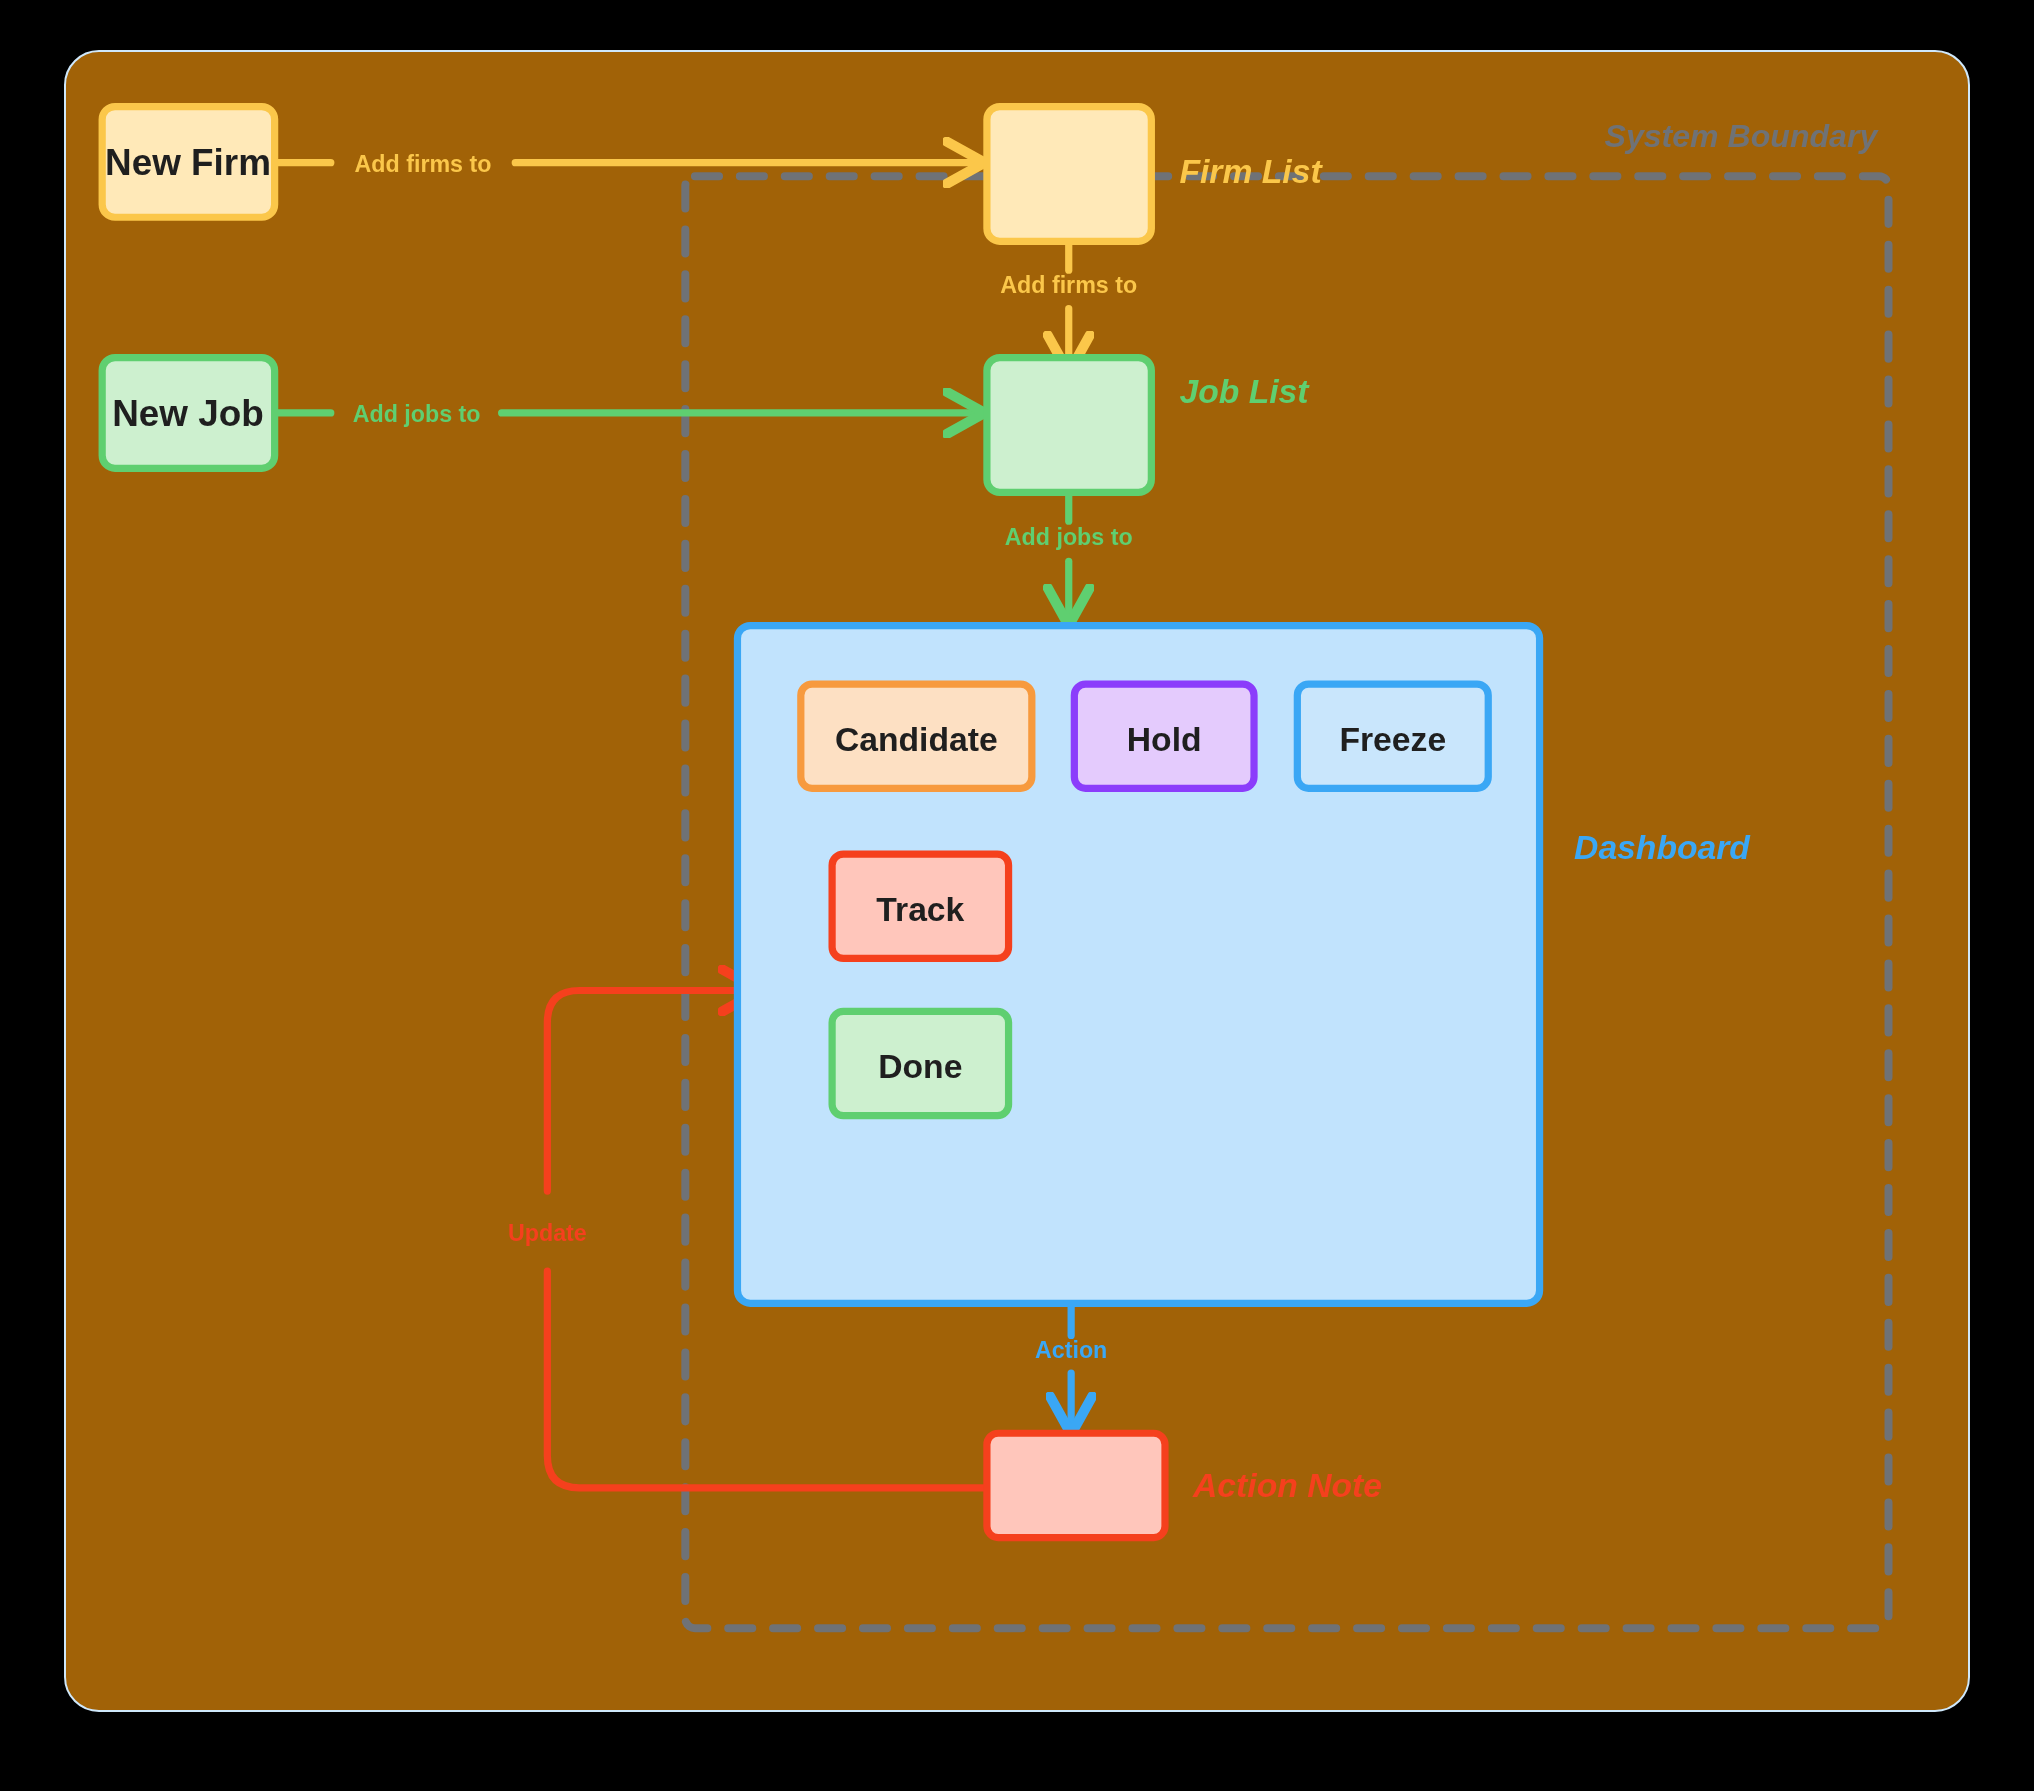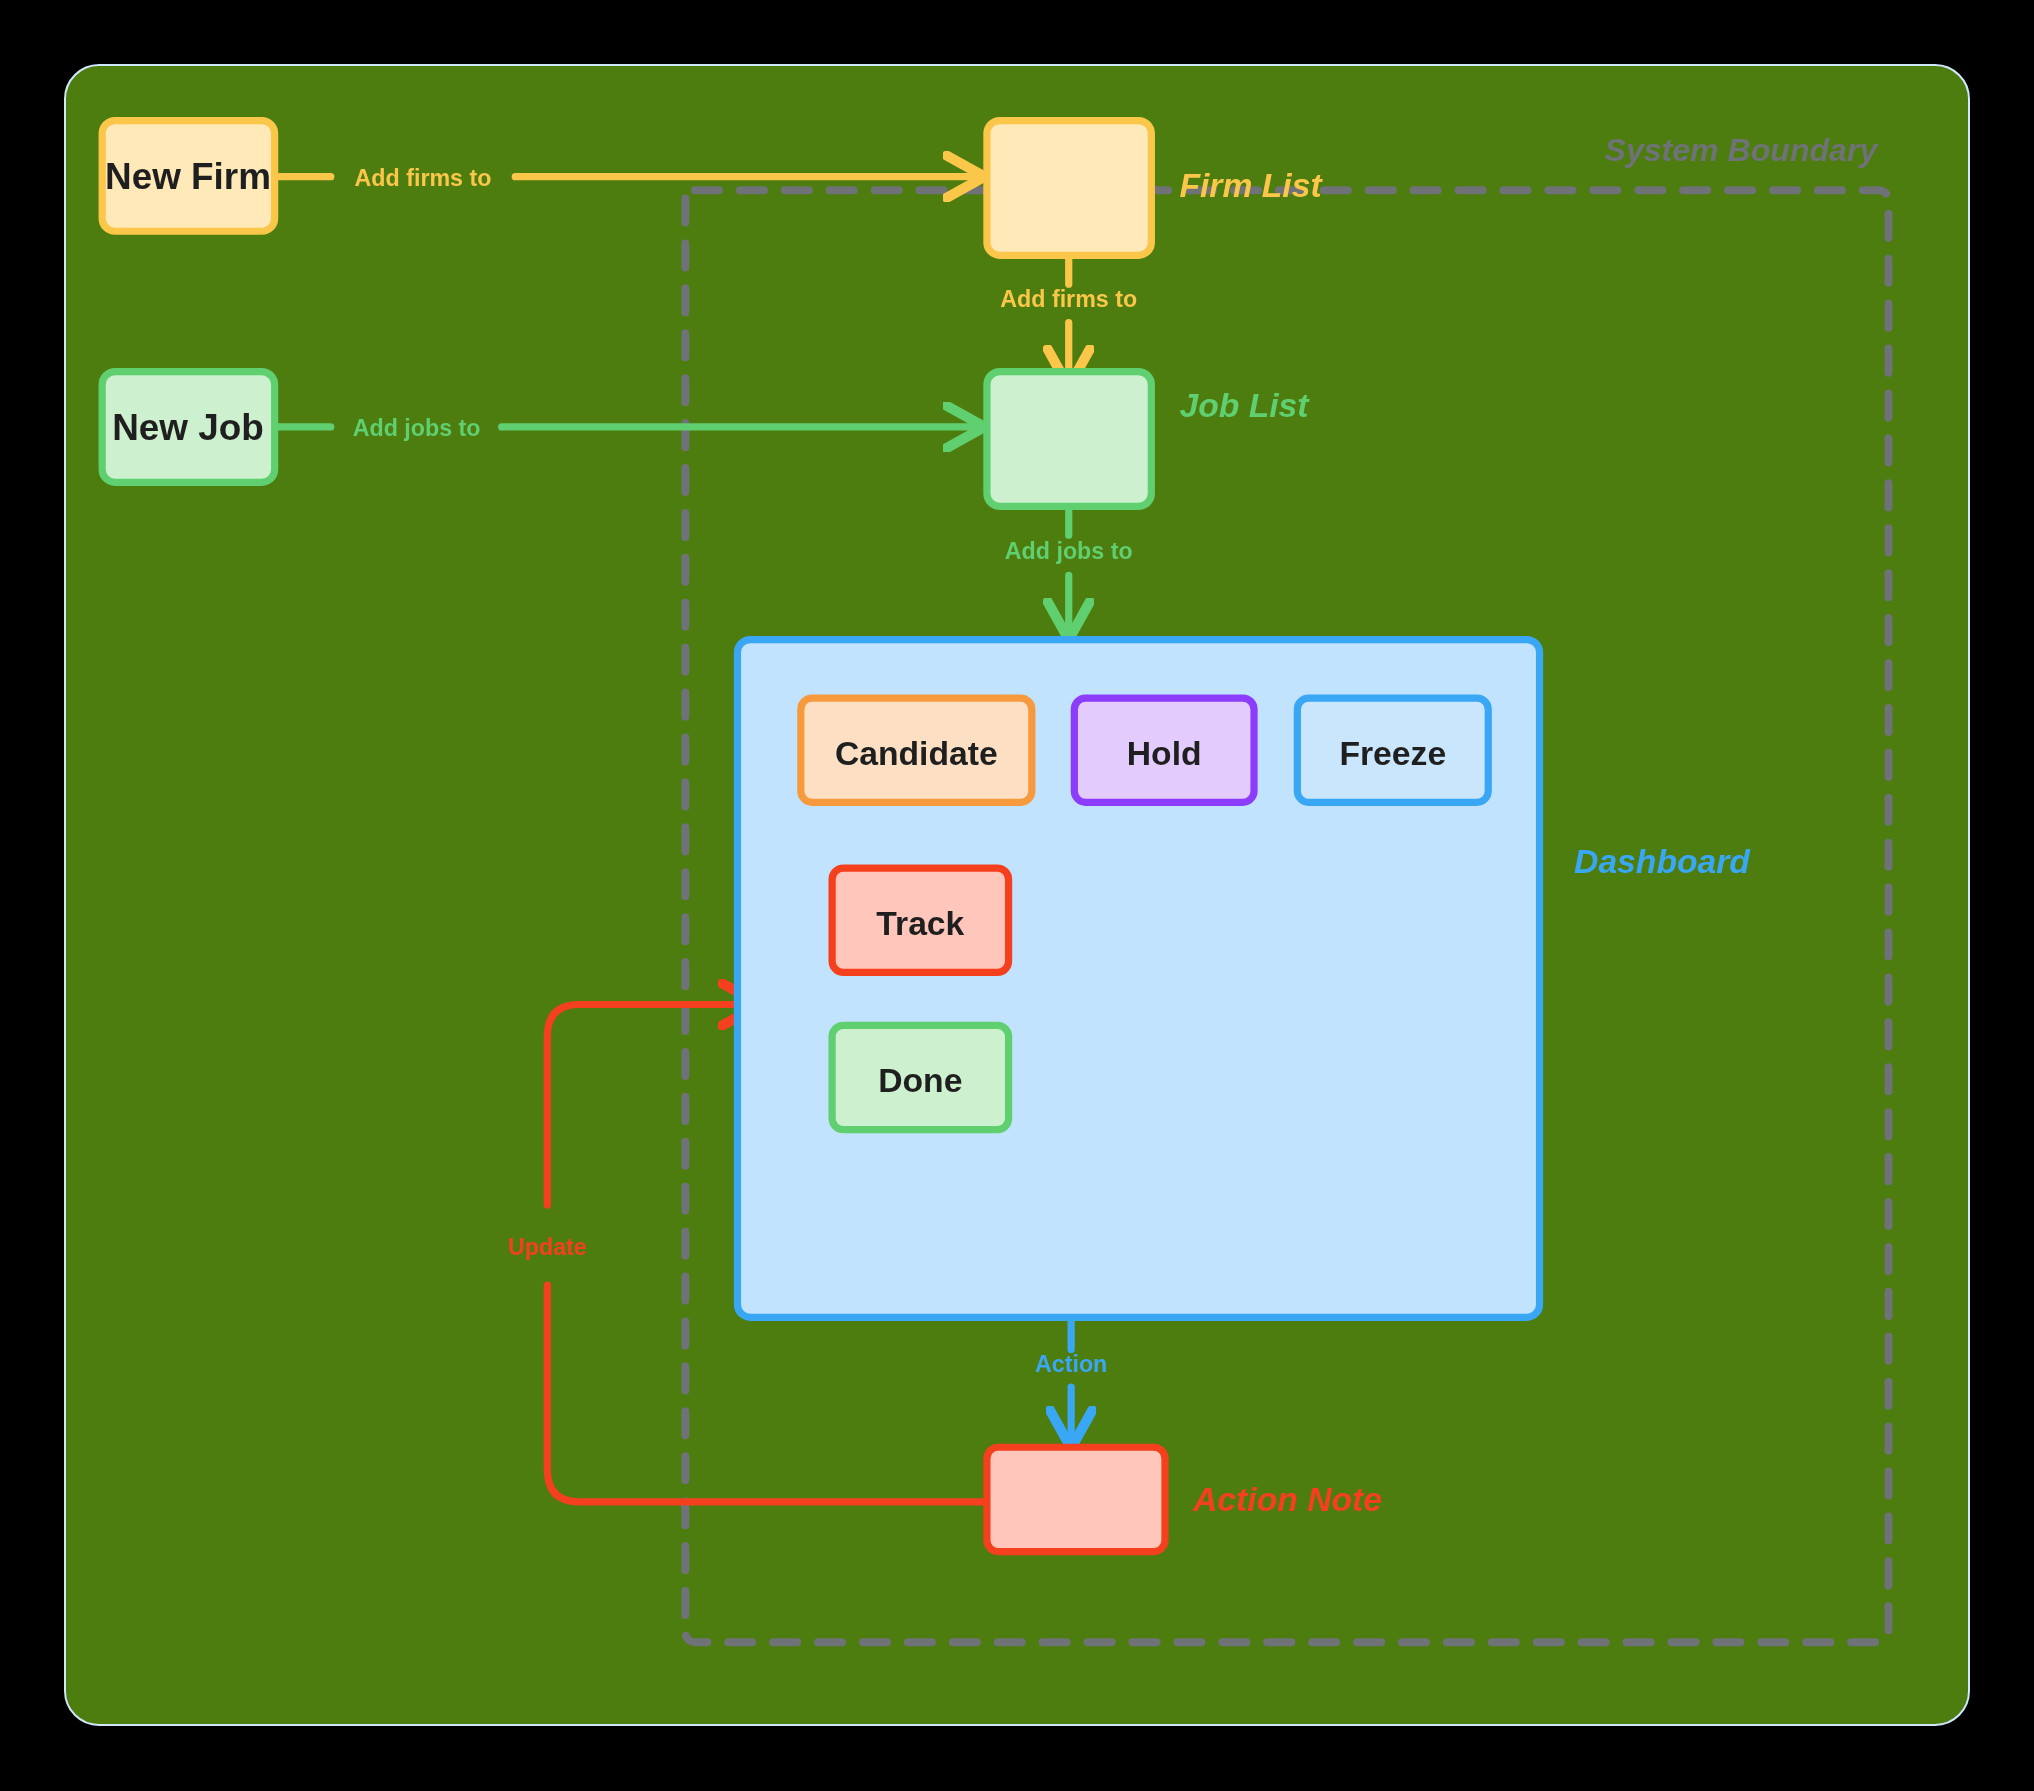--- a/index.html
+++ b/index.html
@@ -13,24 +13,24 @@
   }
   #root {
     position: relative;
     width: 2034px;
     height: 1792px;
     background: #000000;
   }
   #canvas {
     position: absolute;
     left: 64px;
-    top: 64px;
+    top: 50px;
     width: 1906px;
     height: 1662px;
-    background: #4d7c0f;
+    background: #a16207;
     border: 2.4px solid #cfe8fb;
     border-radius: 35px;
     box-sizing: border-box;
     overflow: hidden;
   }
   svg.diagram {
     position: absolute;
     left: 0;
     top: 0;
     width: 1906px;

